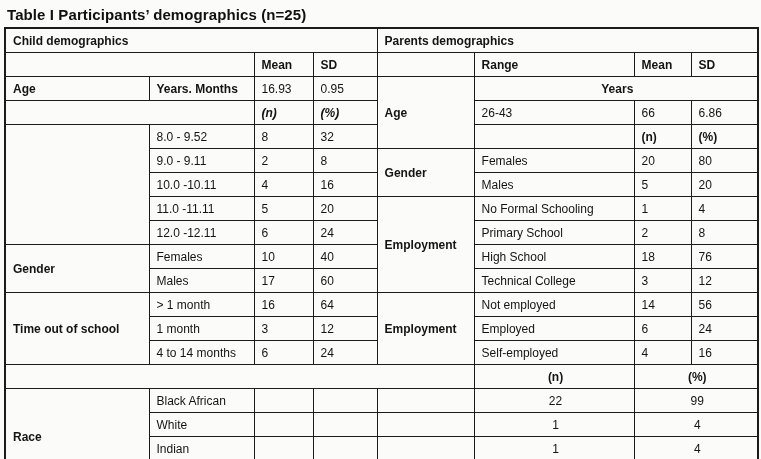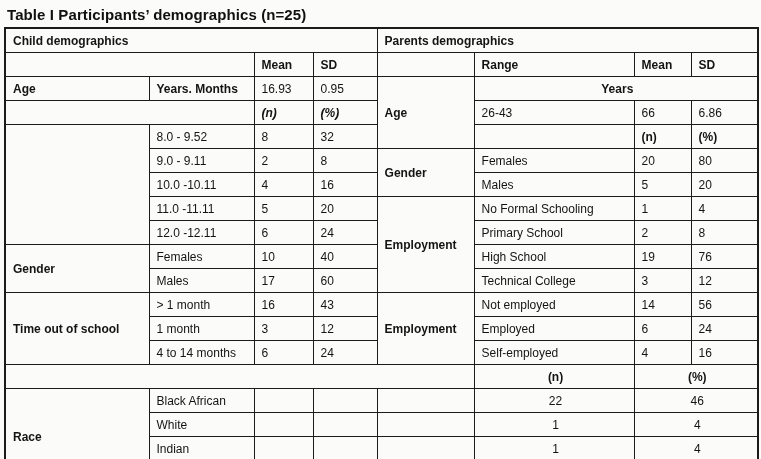--- a/index.html
+++ b/index.html
@@ -124,38 +124,38 @@
     <td>2</td>
     <td>8</td>
   </tr>
 
   <tr>
     <td class="b bt2" rowspan="2">Gender</td>
     <td class="bt2">Females</td>
     <td class="bt2">10</td>
     <td class="bt2">40</td>
     <td>High School</td>
-    <td>19</td>
+    <td>18</td>
     <td>76</td>
   </tr>
 
   <tr>
     <td>Males</td>
     <td>17</td>
     <td>60</td>
     <td>Technical College</td>
     <td>3</td>
     <td>12</td>
   </tr>
 
   <tr>
     <td class="b bt2" rowspan="3">Time out of school</td>
     <td class="bt2">&gt; 1 month</td>
     <td class="bt2">16</td>
-    <td class="bt2">43</td>
+    <td class="bt2">64</td>
     <td class="b bt2" rowspan="3">Employment</td>
     <td class="bt2">Not employed</td>
     <td class="bt2">14</td>
     <td class="bt2">56</td>
   </tr>
 
   <tr>
     <td>1 month</td>
     <td>3</td>
     <td>12</td>
@@ -179,21 +179,21 @@
     <td colspan="2" class="b ctr bt2">(%)</td>
   </tr>
 
   <tr style="height:21px">
     <td class="b bt2" rowspan="4">Race</td>
     <td class="bt2">Black African</td>
     <td class="bt2"></td>
     <td class="bt2"></td>
     <td class="bt2"></td>
     <td class="ctr bt2">22</td>
-    <td colspan="2" class="ctr bt2 nbb">46</td>
+    <td colspan="2" class="ctr bt2 nbb">99</td>
   </tr>
 
   <tr style="height:21px">
     <td>White</td>
     <td></td>
     <td></td>
     <td></td>
     <td class="ctr">1</td>
     <td colspan="2" class="ctr nbt nbb">4</td>
   </tr>

